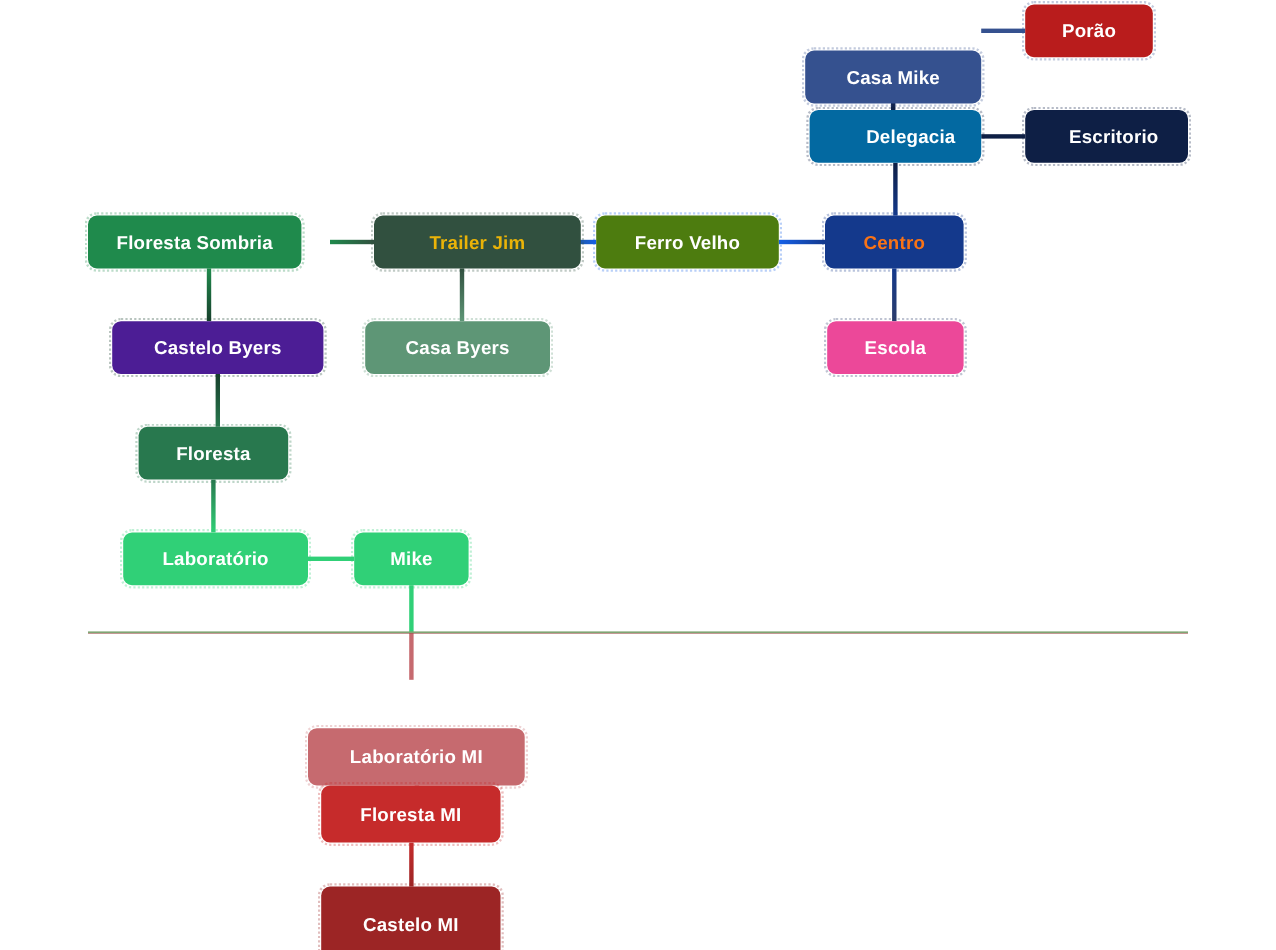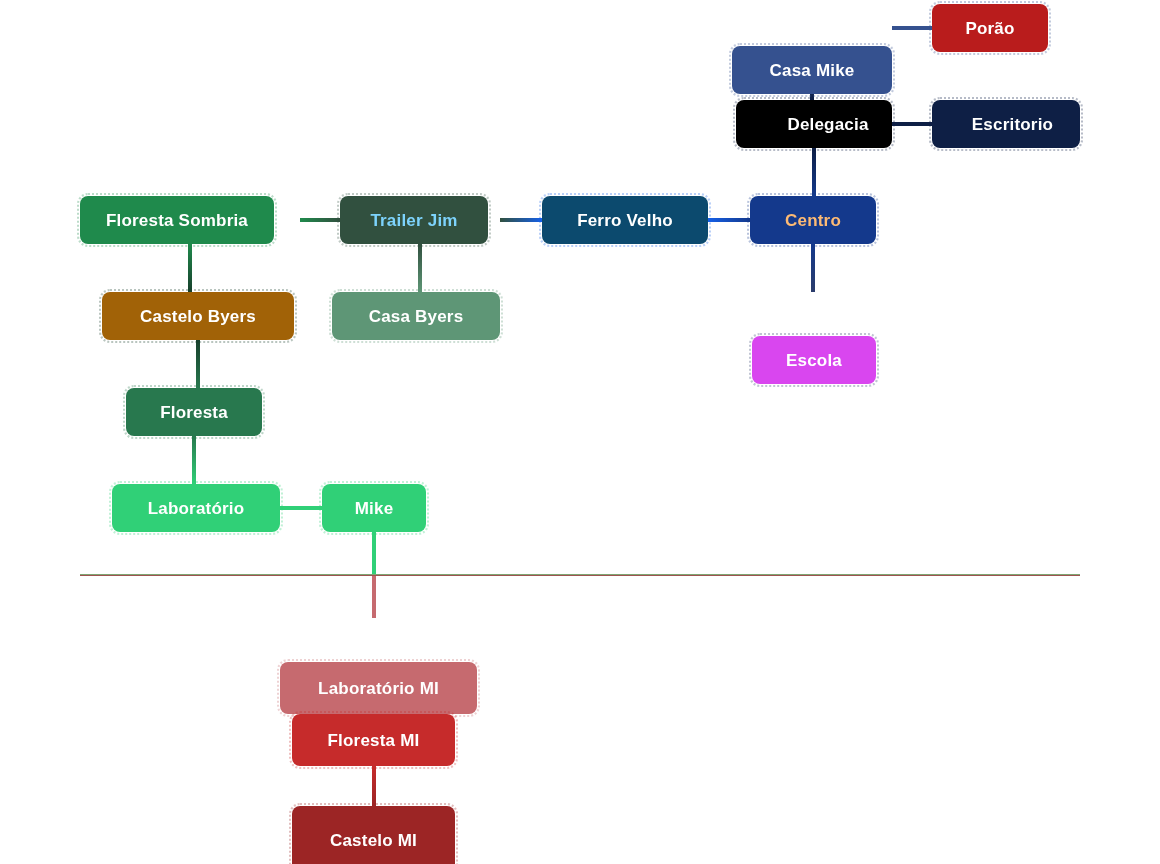--- a/index.html
+++ b/index.html
@@ -60,45 +60,45 @@
       <div class="edge" style="left: 372px; top: 766px; width: 4px; height: 40px; background: linear-gradient(rgb(198, 43, 43), rgb(156, 37, 37));"></div>
     </div>
   <div class="divider" id="divider" style="left: 80px; top: 574px; width: 1000px; height: 2px; background: linear-gradient(rgb(127, 165, 115) 50%, rgb(158, 84, 80) 50%);"></div>
   <div class="layer" id="nodes-layer">
       <div class="node" style="left: 732px; top: 4px; width: 160px; height: 48px; background: rgb(53, 81, 143); color: rgb(255, 255, 255); outline: rgba(53, 81, 143, 0.3) dotted 2px; margin-top: 42px;">
         <span class="node-label">Casa Mike</span>
       </div>
       <div class="node" style="left: 932px; top: 4px; width: 116px; height: 48px; background: #b91c1c; color: rgb(255, 255, 255); outline: rgba(53, 81, 143, 0.3) dotted 2px;">
         <span class="node-label">Porão</span>
       </div>
-      <div class="node" style="left: 736px; top: 100px; width: 156px; height: 48px; background: #000000; color: rgb(255, 255, 255); outline: rgba(14, 31, 69, 0.3) dotted 2px; padding-left: 28px;">
+      <div class="node" style="left: 736px; top: 100px; width: 156px; height: 48px; background: #0369a1; color: rgb(255, 255, 255); outline: rgba(14, 31, 69, 0.3) dotted 2px; padding-left: 28px;">
         <span class="node-label">Delegacia</span>
       </div>
       <div class="node" style="left: 932px; top: 100px; width: 148px; height: 48px; background: rgb(14, 31, 69); color: rgb(255, 255, 255); outline: rgba(14, 31, 69, 0.3) dotted 2px; padding-left: 13px;">
         <span class="node-label">Escritorio</span>
       </div>
       <div class="node" style="left: 80px; top: 196px; width: 194px; height: 48px; background: rgb(31, 138, 76); color: rgb(255, 255, 255); outline: rgba(31, 138, 76, 0.3) dotted 2px;">
         <span class="node-label">Floresta Sombria</span>
       </div>
-      <div class="node" style="left: 340px; top: 196px; width: 148px; height: 48px; background: rgb(49, 80, 63); color: #7dd3fc; outline: rgba(49, 80, 63, 0.3) dotted 2px;">
+      <div class="node" style="left: 340px; top: 196px; width: 188px; height: 48px; background: rgb(49, 80, 63); color: #eab308; outline: rgba(49, 80, 63, 0.3) dotted 2px;">
         <span class="node-label">Trailer Jim</span>
       </div>
-      <div class="node" style="left: 542px; top: 196px; width: 166px; height: 48px; background: #0c4a6e; color: rgb(255, 255, 255); outline: rgba(21, 96, 232, 0.3) dotted 2px;">
+      <div class="node" style="left: 542px; top: 196px; width: 166px; height: 48px; background: #4d7c0f; color: rgb(255, 255, 255); outline: rgba(21, 96, 232, 0.3) dotted 2px;">
         <span class="node-label">Ferro Velho</span>
       </div>
-      <div class="node" style="left: 750px; top: 196px; width: 126px; height: 48px; background: rgb(20, 57, 140); color: #fdba74; outline: rgba(20, 57, 140, 0.3) dotted 2px;">
+      <div class="node" style="left: 750px; top: 196px; width: 126px; height: 48px; background: rgb(20, 57, 140); color: #f97316; outline: rgba(20, 57, 140, 0.3) dotted 2px;">
         <span class="node-label">Centro</span>
       </div>
-      <div class="node" style="left: 102px; top: 292px; width: 192px; height: 48px; background: #a16207; color: rgb(255, 255, 255); outline: rgba(23, 64, 44, 0.3) dotted 2px;">
+      <div class="node" style="left: 102px; top: 292px; width: 192px; height: 48px; background: #4c1d95; color: rgb(255, 255, 255); outline: rgba(23, 64, 44, 0.3) dotted 2px;">
         <span class="node-label">Castelo Byers</span>
       </div>
       <div class="node" style="left: 332px; top: 292px; width: 168px; height: 48px; background: rgb(94, 150, 118); color: rgb(255, 255, 255); outline: rgba(94, 150, 118, 0.3) dotted 2px;">
         <span class="node-label">Casa Byers</span>
       </div>
-      <div class="node" style="left: 752px; top: 292px; width: 124px; height: 48px; background: #d946ef; color: rgb(255, 255, 255); outline: rgba(43, 60, 107, 0.3) dotted 2px; margin-top: 44px;">
+      <div class="node" style="left: 752px; top: 292px; width: 124px; height: 48px; background: #ec4899; color: rgb(255, 255, 255); outline: rgba(43, 60, 107, 0.3) dotted 2px;">
         <span class="node-label">Escola</span>
       </div>
       <div class="node" style="left: 126px; top: 388px; width: 136px; height: 48px; background: rgb(40, 120, 78); color: rgb(255, 255, 255); outline: rgba(40, 120, 78, 0.3) dotted 2px;">
         <span class="node-label">Floresta</span>
       </div>
       <div class="node" style="left: 112px; top: 484px; width: 168px; height: 48px; background: rgb(48, 208, 119); color: rgb(255, 255, 255); outline: rgba(48, 208, 119, 0.3) dotted 2px;">
         <span class="node-label">Laboratório</span>
       </div>
       <div class="node" style="left: 322px; top: 484px; width: 104px; height: 48px; background: rgb(48, 208, 119); color: rgb(255, 255, 255); outline: rgba(48, 208, 119, 0.3) dotted 2px;">
         <span class="node-label">Mike</span>

